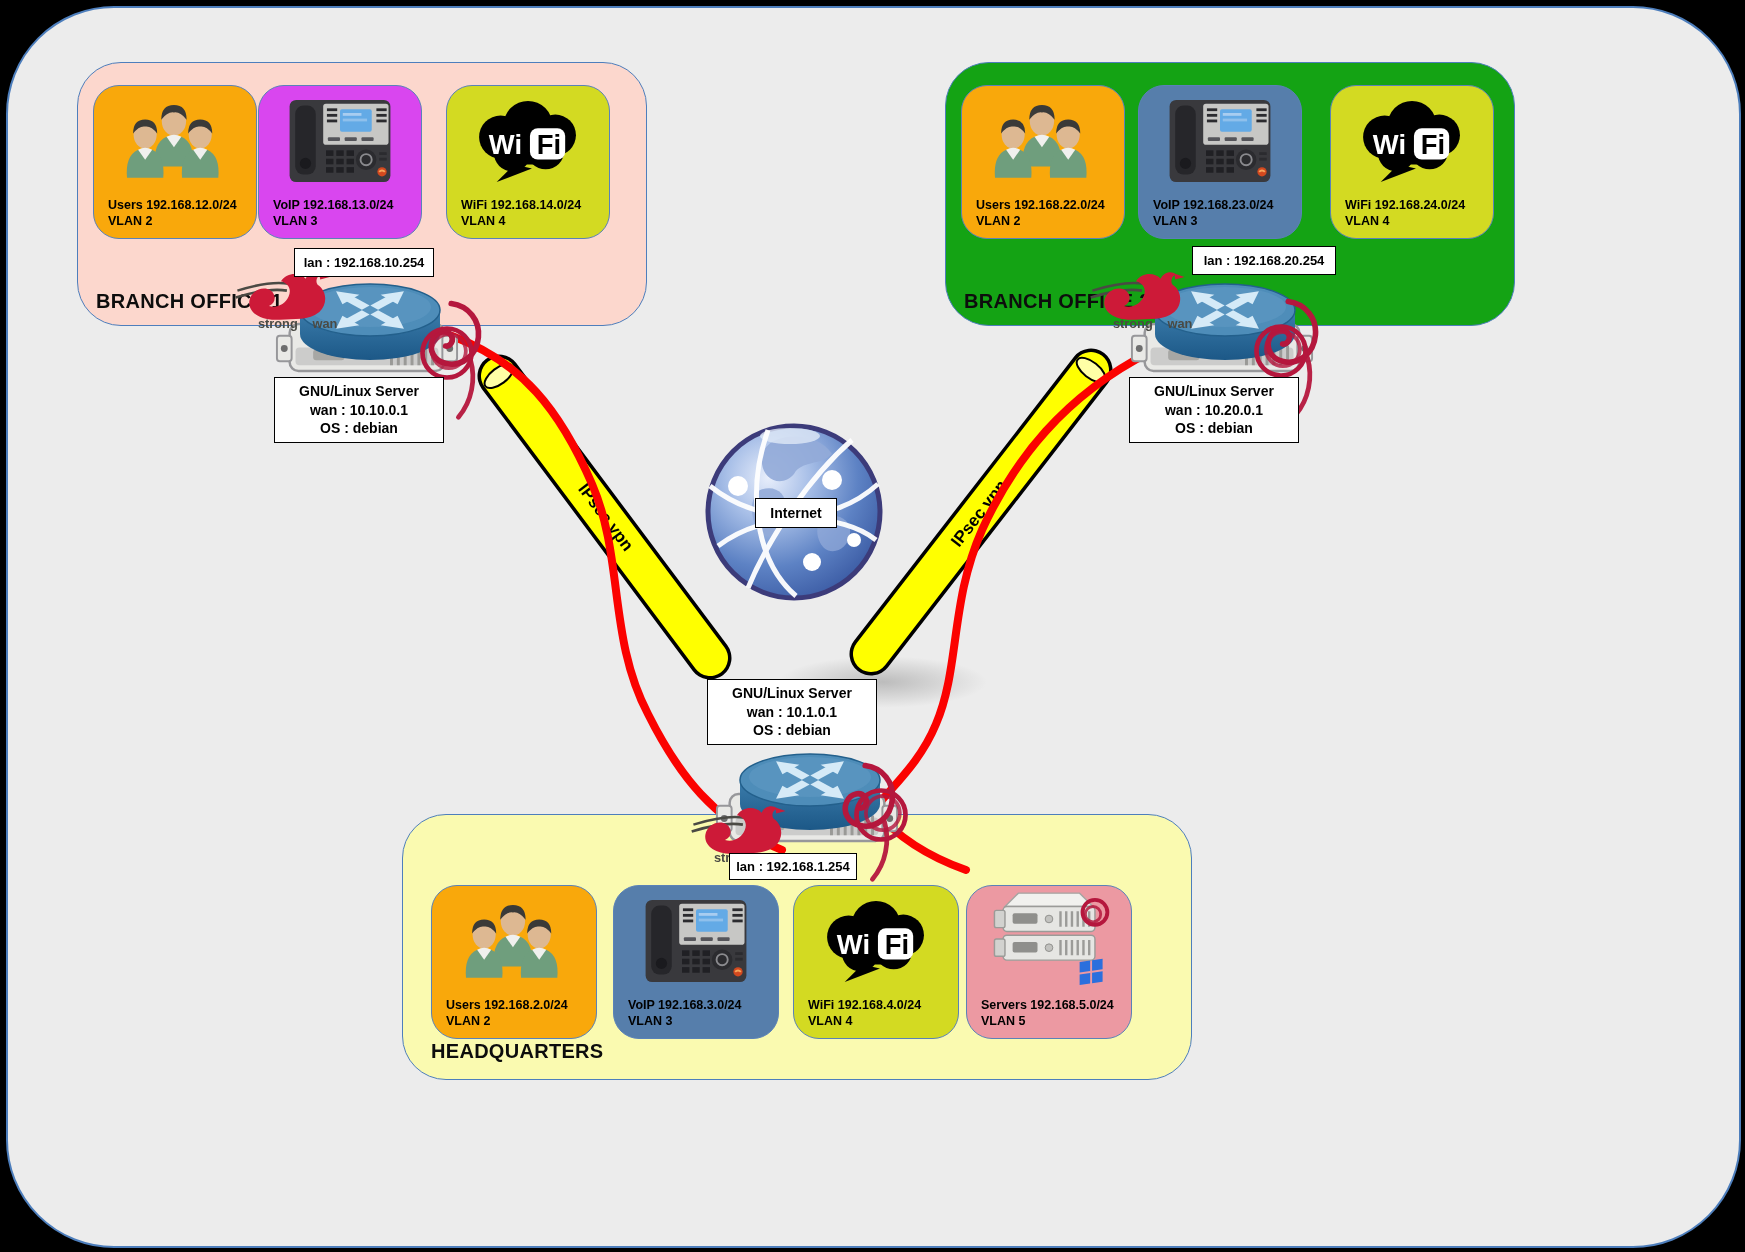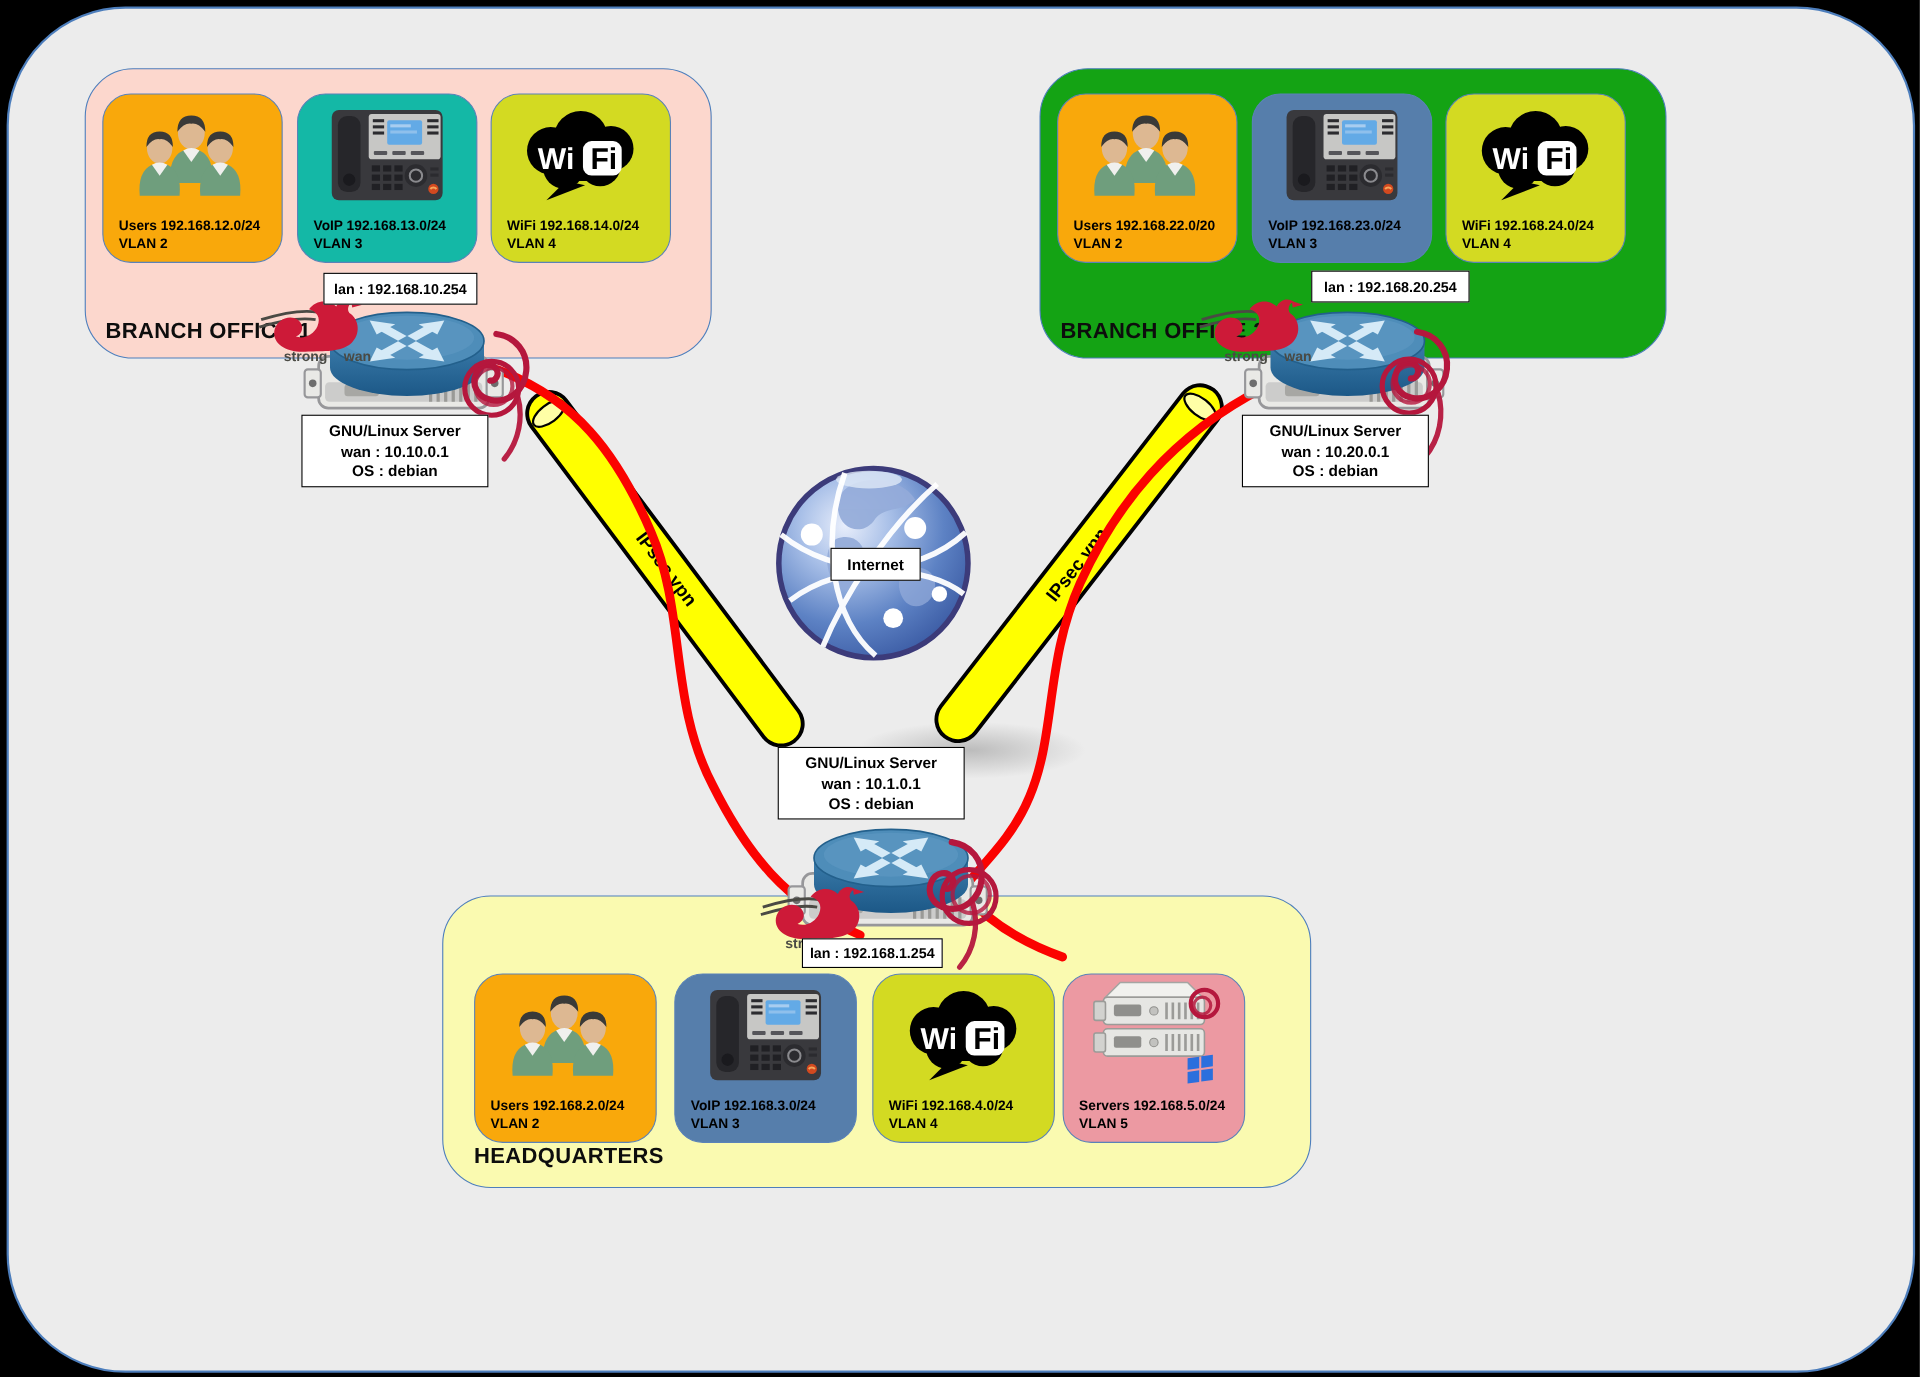--- a/index.html
+++ b/index.html
@@ -215,21 +215,21 @@
       <div class="seg-icon">
             <svg width="108" height="86" viewBox="0 0 102 80">
               <use href="#users-icon"></use>
             </svg>
           </div>
       <div class="seg-label">
         <div>Users 192.168.12.0/24</div>
         <div>VLAN 2</div>
       </div>
     </div>
-    <div class="seg" style="left:192px;top:22px;width:162px;height:152px;background:#14b8a6;">
+    <div class="seg" style="left:180px;top:22px;width:162px;height:152px;background:#d946ef;">
       <div class="seg-icon">
             <svg width="112" height="90" viewBox="0 0 120 96">
               <use href="#voip-icon"></use>
             </svg>
           </div>
       <div class="seg-label">
         <div>VoIP 192.168.13.0/24</div>
         <div>VLAN 3</div>
       </div>
     </div>
@@ -248,36 +248,36 @@
   </div>
 
   <div class="panel" style="left:937px;top:54px;width:548px;height:262px;background:#14a314;">
     <div class="seg" style="left:15px;top:22px;width:162px;height:152px;background:#f9a80b;">
       <div class="seg-icon">
             <svg width="108" height="86" viewBox="0 0 102 80">
               <use href="#users-icon"></use>
             </svg>
           </div>
       <div class="seg-label">
-        <div>Users 192.168.22.0/20</div>
+        <div>Users 192.168.22.0/24</div>
         <div>VLAN 2</div>
       </div>
     </div>
     <div class="seg" style="left:192px;top:22px;width:162px;height:152px;background:#567eab;">
       <div class="seg-icon">
             <svg width="112" height="90" viewBox="0 0 120 96">
               <use href="#voip-icon"></use>
             </svg>
           </div>
       <div class="seg-label">
         <div>VoIP 192.168.23.0/24</div>
         <div>VLAN 3</div>
       </div>
     </div>
-    <div class="seg" style="left:368px;top:22px;width:162px;height:152px;background:#d3da22;">
+    <div class="seg" style="left:384px;top:22px;width:162px;height:152px;background:#d3da22;">
       <div class="seg-icon">
             <svg width="122" height="90" viewBox="0 0 124 92">
               <use href="#wifi-icon"></use>
             </svg>
           </div>
       <div class="seg-label">
         <div>WiFi 192.168.24.0/24</div>
         <div>VLAN 4</div>
       </div>
     </div>

